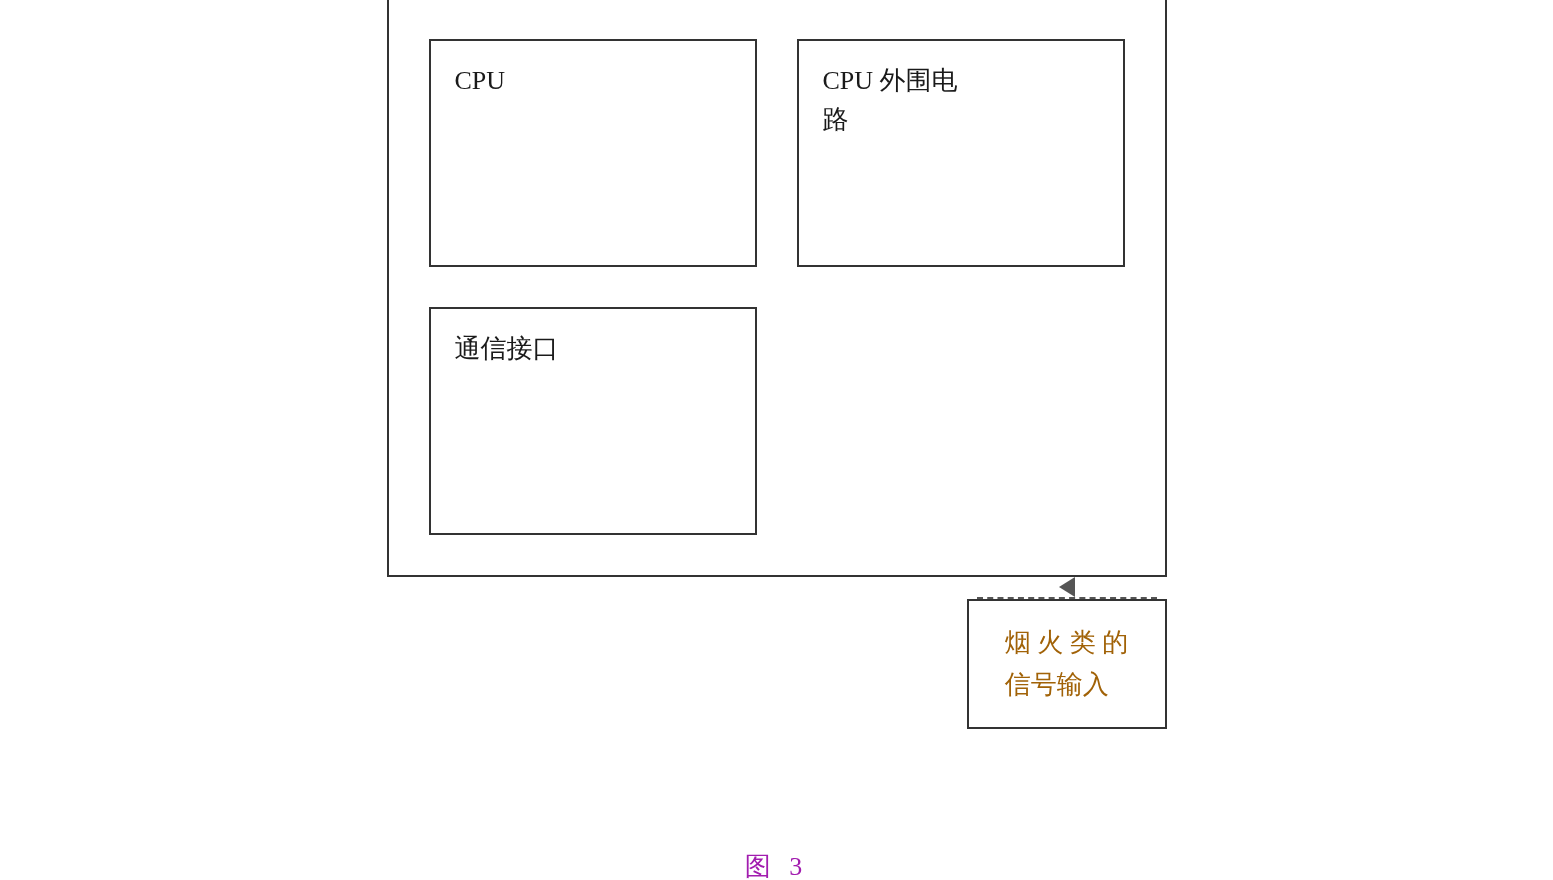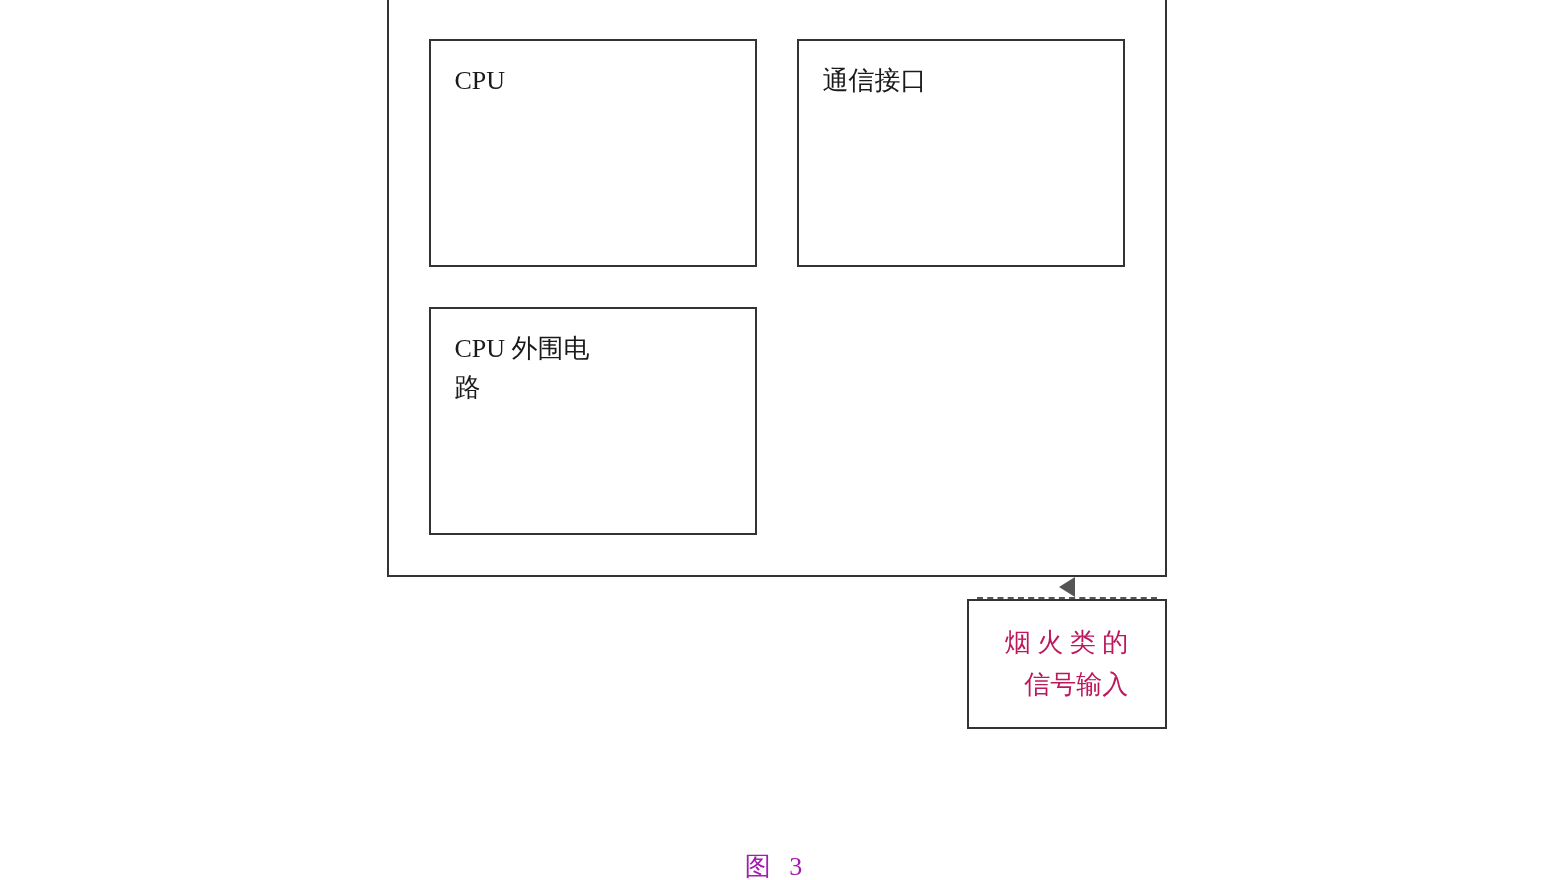--- a/index.html
+++ b/index.html
@@ -85,24 +85,24 @@
       width: 200px;
       min-height: 130px;
       display: flex;
       align-items: center;
       justify-content: center;
       background: #ffffff;
     }
 
     .signal-box-label {
       font-size: 26px;
-      color: #be185d;
+      color: #a16207;
       line-height: 1.6;
       font-weight: normal;
-      text-align: right;
+      text-align: left;
     }
 
     .figure-caption {
       font-size: 26px;
       color: #a21caf;
       margin-top: 10px;
       letter-spacing: 6px;
     }
 
     
@@ -134,25 +134,25 @@
 
     <div class="diagram-row">
 
       <div class="main-box">
 
         <div class="sub-box">
           <span class="sub-box-label">CPU</span>
         </div>
 
         <div class="sub-box">
-          <span class="sub-box-label">通信接口</span>
+          <span class="sub-box-label">CPU 外围电<br>路</span>
         </div>
 
         <div class="sub-box">
-          <span class="sub-box-label">CPU 外围电<br>路</span>
+          <span class="sub-box-label">通信接口</span>
         </div>
 
 
       </div>
 
       <div class="connector-row" style="margin-bottom: 0; align-self: flex-end; margin-bottom: 110px;">
 
         <div class="dashed-arrow">
           <div class="arrow-head"></div>
           <div class="dashed-line"></div>

